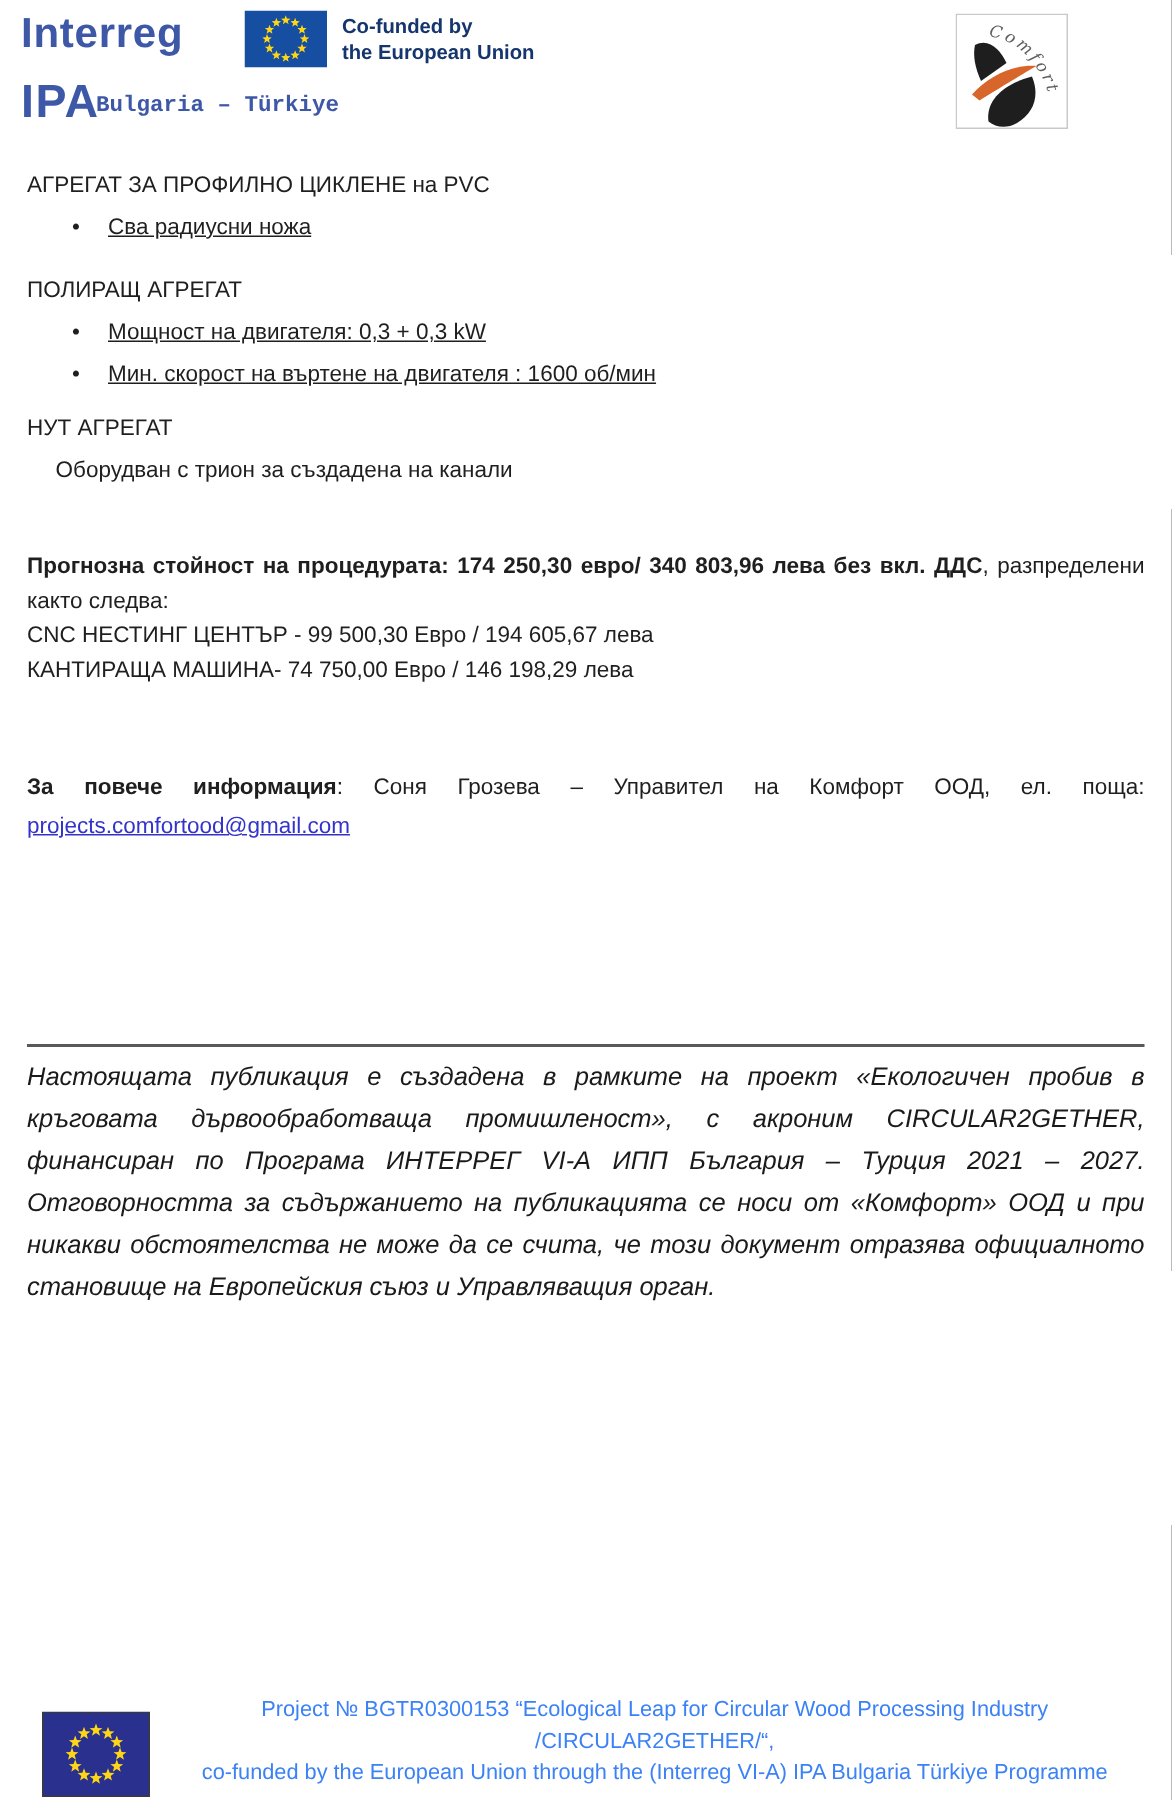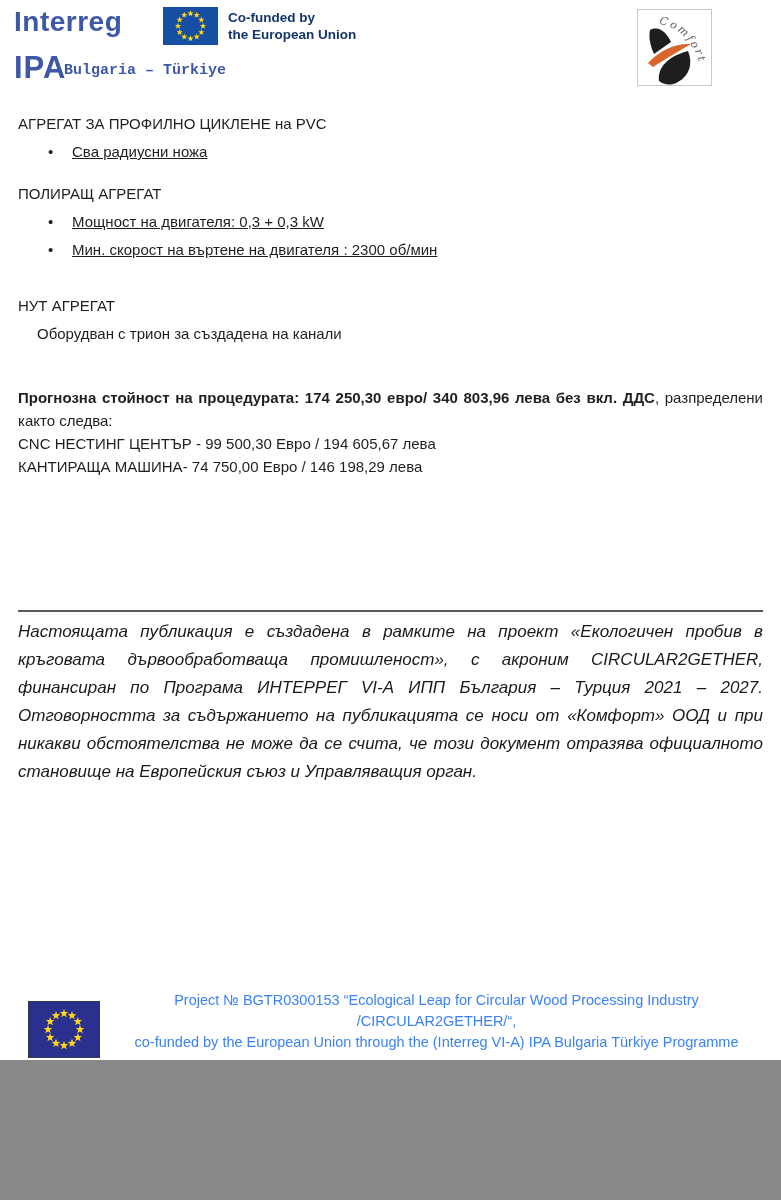--- a/index.html
+++ b/index.html
@@ -1,18 +1,18 @@
 <!DOCTYPE html>
 <html><head>
 <meta charset="utf-8">
 <style>
   * { margin:0; padding:0; box-sizing:border-box; }
   html,body { background:#888; }
   .page {
-    position:relative; width:781px; height:1060px; margin:0 auto;
+    position:relative; width:781px; height:1200px; margin:0 auto;
     background:#ffffff; overflow:hidden;
     font-family:"Liberation Sans", sans-serif; color:#1f1f1f;
   }
   
   .hdr { position:relative; height:94px; }
   .interreg-word {
     position:absolute; left:14px; top:6px;
     font-size:28px; font-weight:bold; letter-spacing:.5px; color:#3e58a8;
   }
   .eu-flag-hdr { position:absolute; left:163px; top:7px; width:55px; height:38px; display:block; }
@@ -26,21 +26,21 @@
   .comfort svg { display:block; width:100%; height:100%; }
   .comfort-script {
     font-family:"DejaVu Serif", serif; font-style:italic;
     font-size:11px; letter-spacing:2px; fill:#5f5f5f;
   }
   
   .bodytxt { padding:0 18px; font-size:15px; }
   .sec-title { line-height:28px; }
   .mt1 { margin-top:16px; }
   .mt2 { margin-top:14px; }
-  .mt3 { margin-top:28px; }
+  .mt3 { margin-top:8px; }
   .bullet { position:relative; padding-left:54px; line-height:28px;text-decoration:underline; }
   .bullet::before { content:"•"; position:absolute; left:30px; top:0; }
   .indent { padding-left:19px; line-height:28px; }
   .price { margin-top:38px; line-height:23px; font-size:15px; }
   .just-last { text-align:justify; text-align-last:justify; }
   .contact { margin-top:54px; line-height:26px; font-size:15px; }
   .email a { color:#3333cc; text-decoration:underline; }
   .rule { margin-top:132px; border:none; border-top:2px solid #595959; height:0; }
   .disclaimer {
     margin-top:6px; font-style:italic; font-size:17px; line-height:28px;
@@ -102,32 +102,36 @@
     </div>
   </div>
 
   <div class="bodytxt">
 
     <div class="sec-title mt1">АГРЕГАТ ЗА ПРОФИЛНО ЦИКЛЕНЕ на PVC</div>
     <div class="bullet">Сва радиусни ножа</div>
 
     <div class="sec-title mt2">ПОЛИРАЩ АГРЕГАТ</div>
     <div class="bullet">Мощност на двигателя: 0,3 + 0,3 kW</div>
-    <div class="bullet">Мин. скорост на въртене на двигателя : 2300 об/мин</div>
+    <div class="bullet">Мин. скорост на въртене на двигателя : 1600 об/мин</div>
 
     <div class="sec-title mt3">НУТ АГРЕГАТ</div>
     <div class="indent">Оборудван с трион за създадена на канали</div>
 
     <div class="price">
       <div class="just-last"><strong>Прогнозна стойност на процедурата: 174 250,30 евро/ 340 803,96 лева без вкл. ДДС</strong><span>, разпределени</span></div>
       <div>както следва:</div>
       <div>CNC НЕСТИНГ ЦЕНТЪР - 99 500,30 Евро / 194 605,67 лева</div>
       <div>КАНТИРАЩА МАШИНА- 74 750,00 Евро / 146 198,29 лева</div>
     </div>
 
+    <div class="contact">
+      <div class="just-last"><strong>За повече информация</strong><span>: Соня Грозева –  Управител на Комфорт ООД, ел. поща:</span></div>
+      <div class="email"><a href="#">projects.comfortood@gmail.com</a></div>
+    </div>
 
     <hr class="rule">
 
     <div class="disclaimer">Настоящата публикация е създадена в рамките на проект «Екологичен пробив в кръговата дървообработваща промишленост», с акроним CIRCULAR2GETHER, финансиран по Програма ИНТЕРРЕГ VI-А ИПП България – Турция 2021 – 2027. Отговорността за съдържанието на публикацията се носи от «Комфорт» ООД и при никакви обстоятелства не може да се счита, че този документ отразява официалното становище на Европейския съюз и Управляващия орган.</div>
   </div>
 
   <div class="ftr">
     <svg class="eu-flag-ftr" viewBox="0 0 72 57" xmlns="http://www.w3.org/2000/svg">
       <rect x="0.5" y="0.5" width="71" height="56" stroke="#3a3a3a" fill="#29308E"></rect>
       <g fill="#FFD617">

